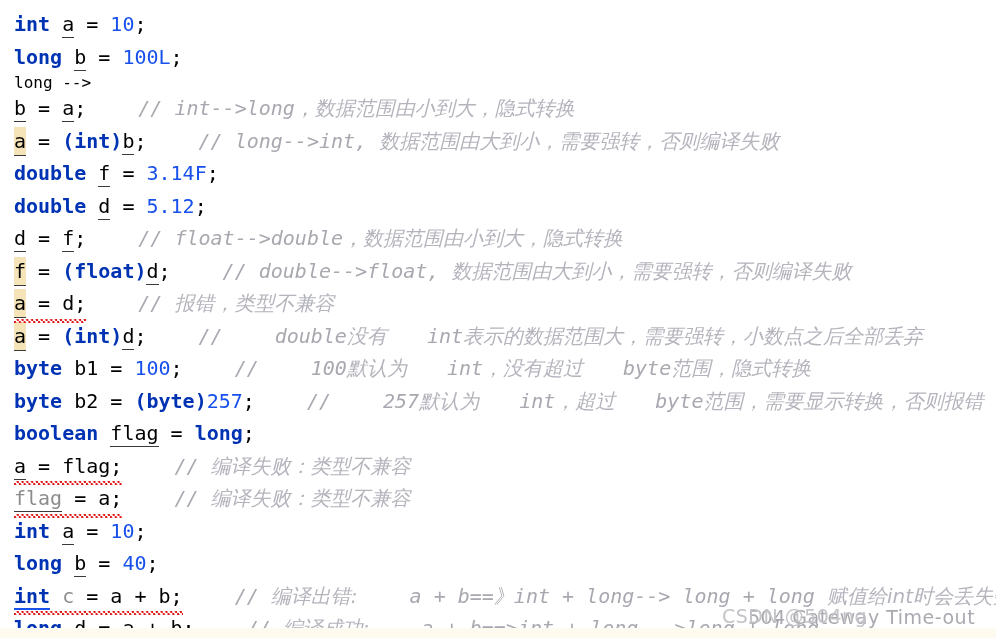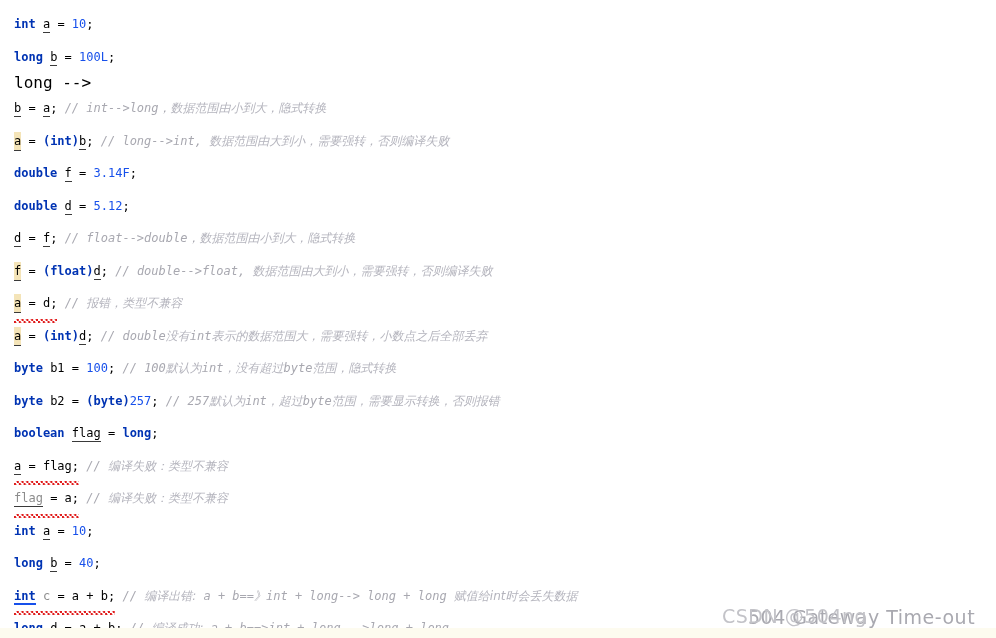--- a/index.html
+++ b/index.html
@@ -24,31 +24,31 @@
   .code-area {
     position: absolute;
     top: 8px;
     left: 14px;
     right: 0;
     white-space: nowrap;
   }
   .line {
     height: 32.5px;
     line-height: 32.5px;
-    font-size: 12px;
+    font-size: 20px;
     white-space: pre;
     letter-spacing: 0px;
   }
   
   .kw       { color: #0033b3; font-weight: bold; }
   .num      { color: #1750eb; }
   .ident    { color: #000000; }
   .punc     { color: #000000; }
   .op       { color: #000000; }
-  .cmt      { color: #a8a8b0; font-style: italic; }
+  .cmt      { color: #a8a8b0; font-style: italic; margin-left: 40px; }
   .cmt-cn   { color: #b4b4bd; font-style: italic; font-family: "DejaVu Sans", "Liberation Sans", sans-serif; text-align: right; }
   .grey-id  { color: #8c8c8c; }
 
   
   .u-dot {
     border-bottom: 1px solid #3a3a3a;
     padding-bottom: 1px;
   }
   .u-blue {
     border-bottom: 2px solid #1750eb;

